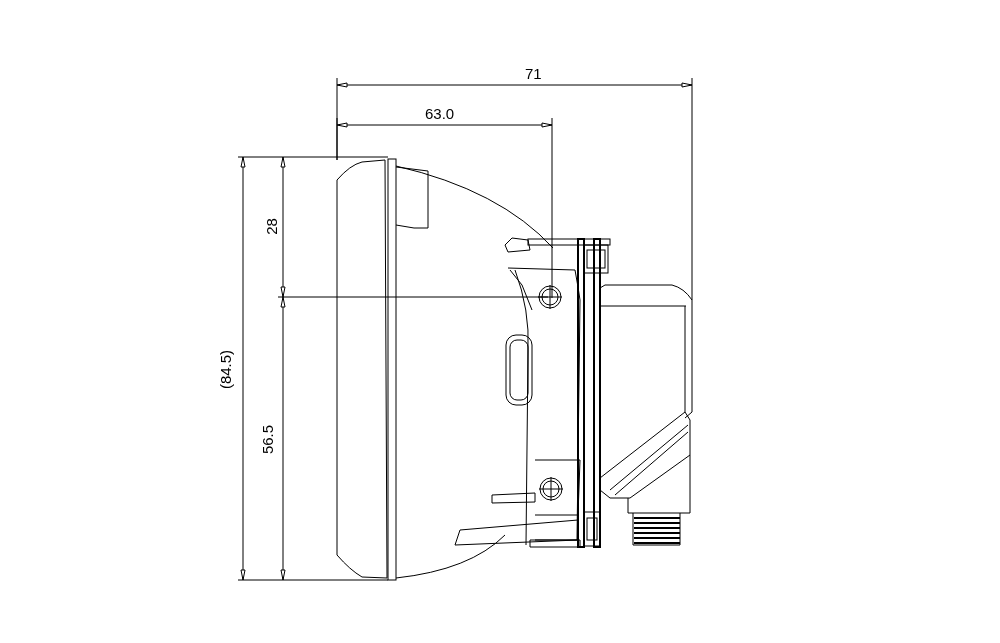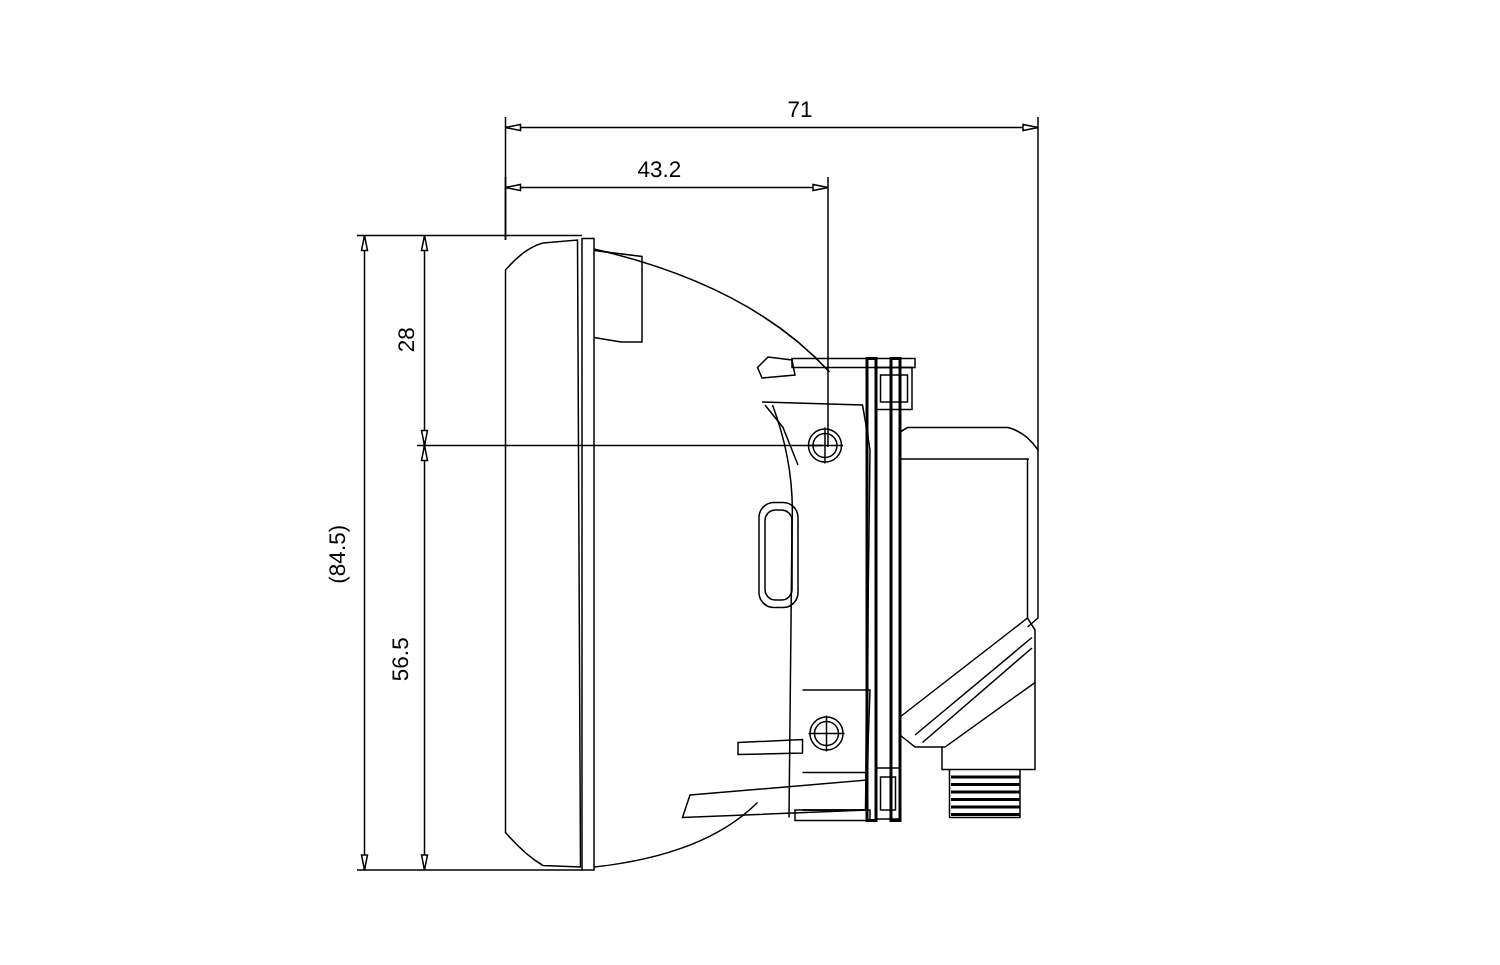--- a/index.html
+++ b/index.html
@@ -107,16 +107,16 @@
     <line x1="634" y1="518" x2="680" y2="518"></line>
     <line x1="634" y1="523" x2="680" y2="523"></line>
     <line x1="634" y1="528" x2="680" y2="528"></line>
     <line x1="634" y1="533" x2="680" y2="533"></line>
     <line x1="634" y1="538" x2="680" y2="538"></line>
     <line x1="634" y1="543" x2="680" y2="543"></line>
   </g>
 </svg>
 
 <div class="dim-label" style="left:505px; top:66px;margin-left:20px;">71</div>
-<div class="dim-label" style="left:425px; top:106px;">43.2</div>
+<div class="dim-label" style="left:425px; top:106px;">63.0</div>
 <div class="dim-label vert" style="left:263px; top:219px;">28</div>
 <div class="dim-label vert" style="left:253px; top:432px;">56.5</div>
 <div class="dim-label vert" style="left:206px; top:362px;">(84.5)</div>
 
 </body></html>

